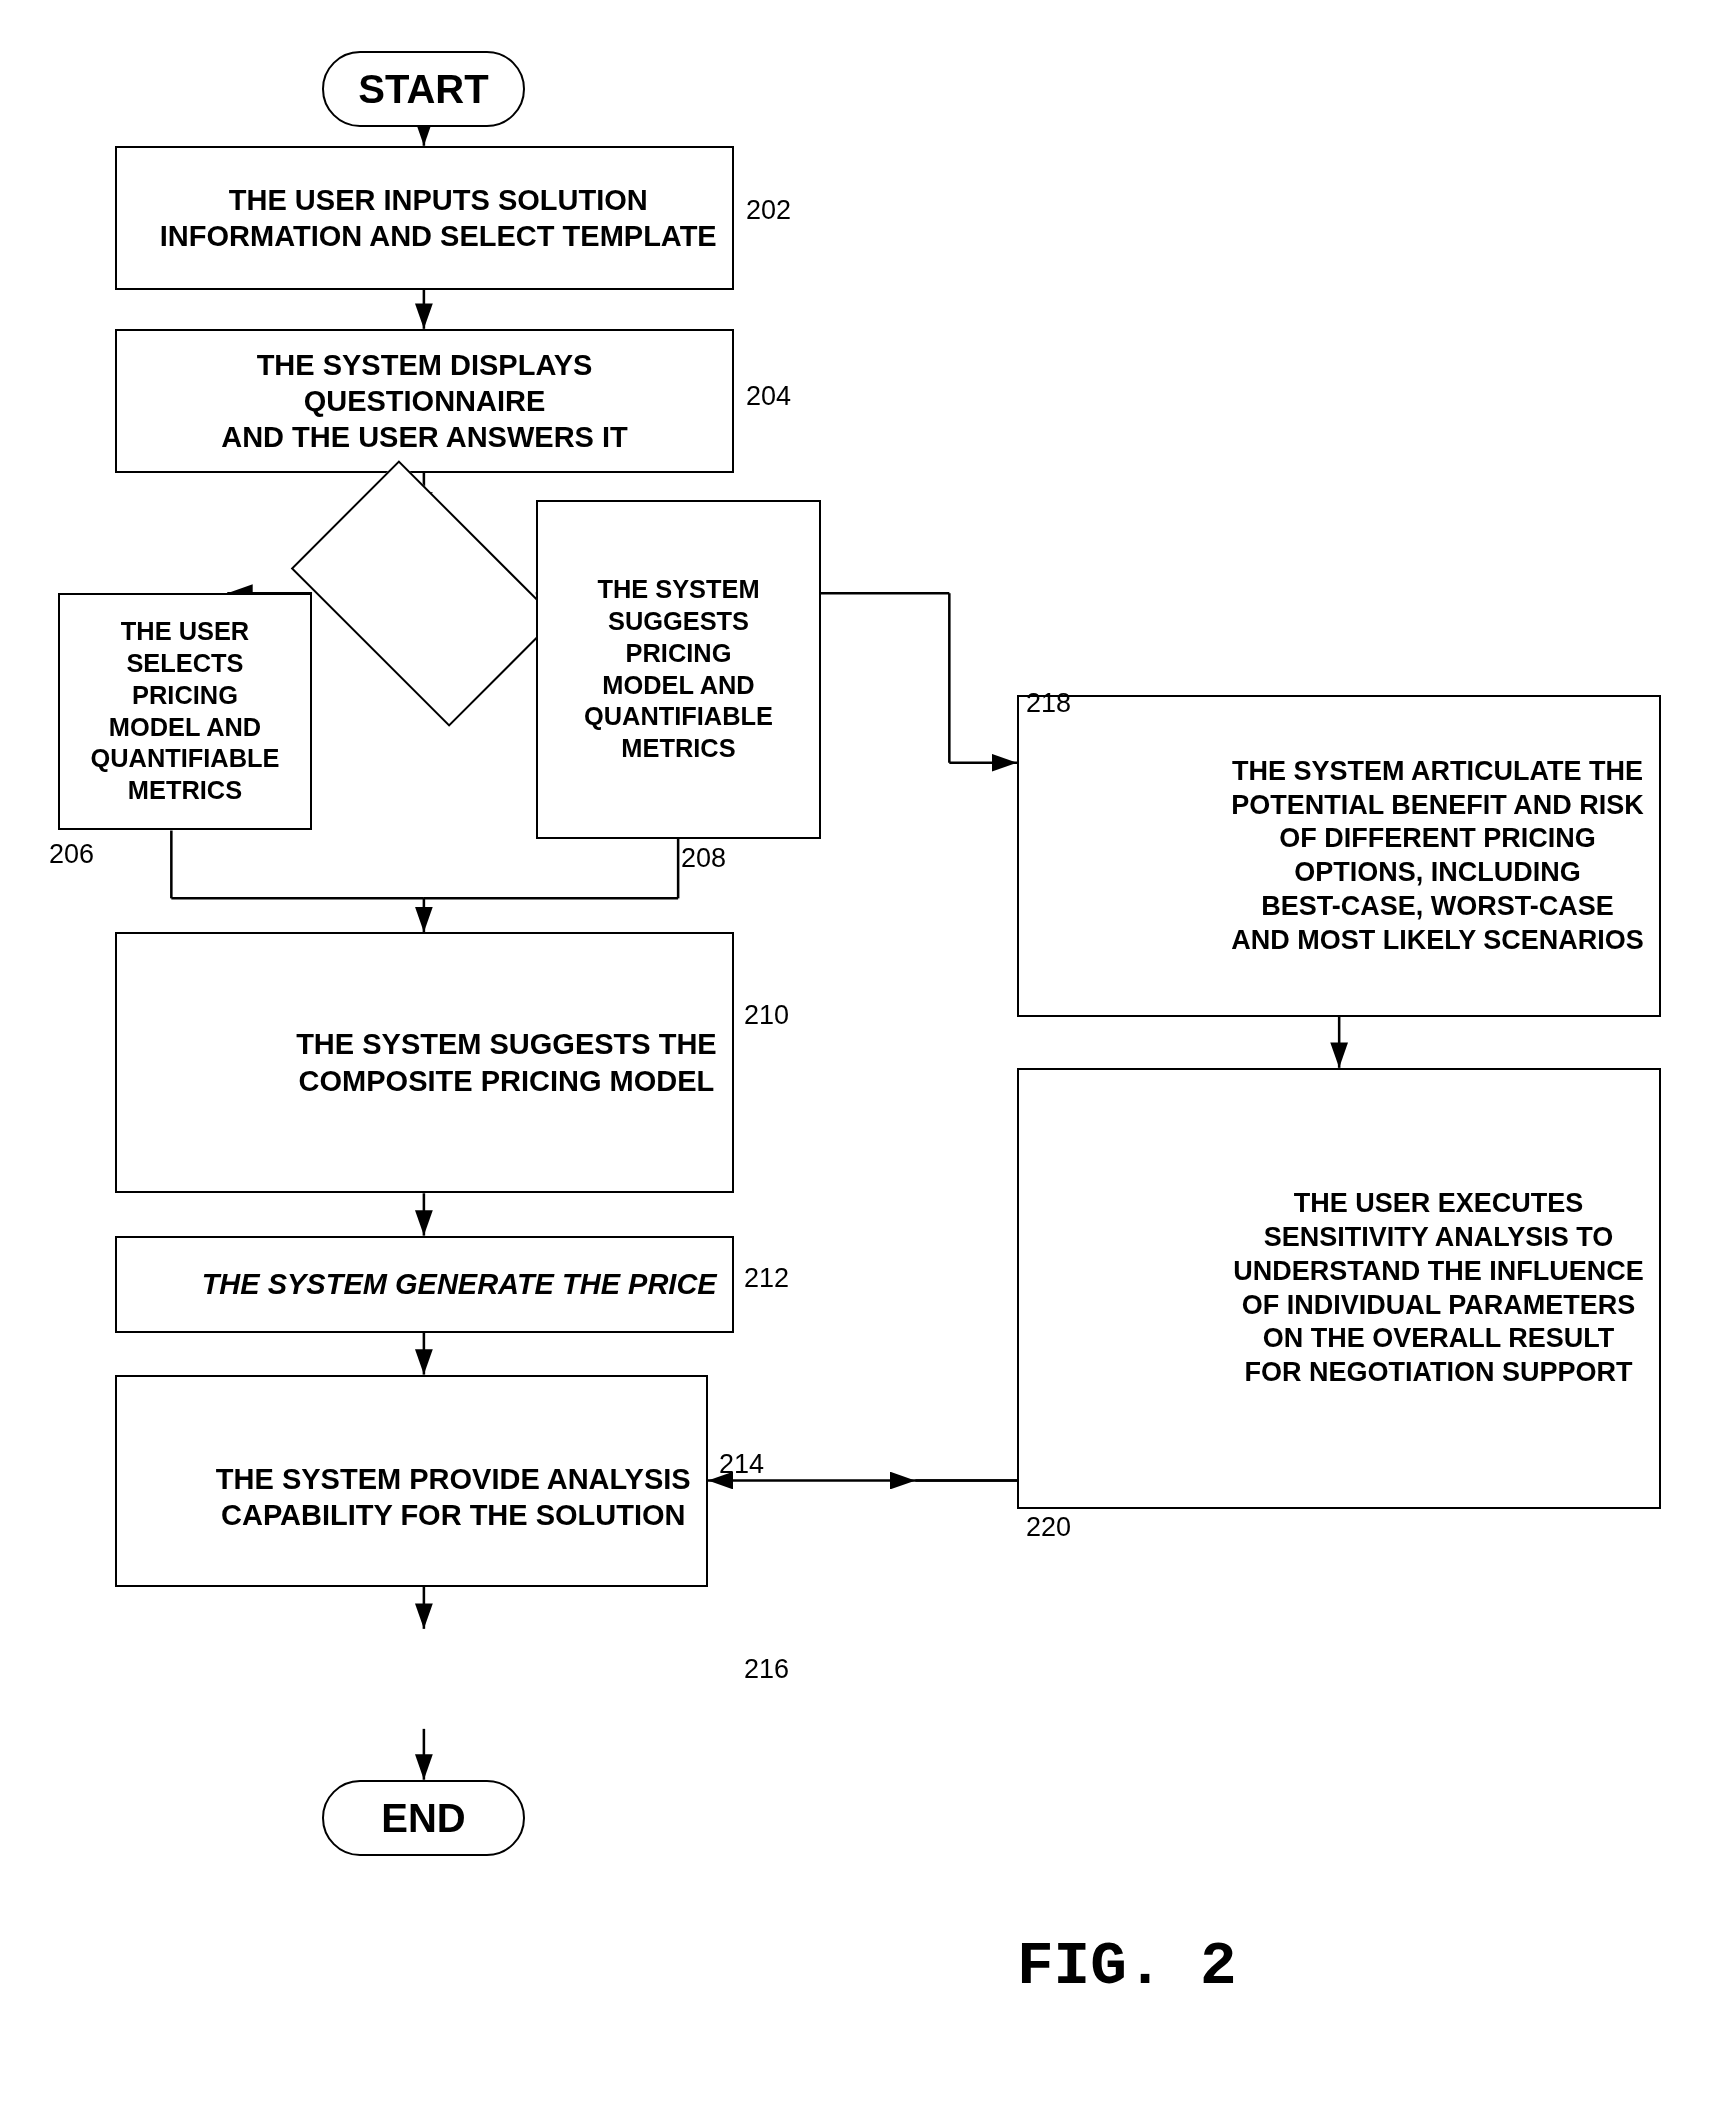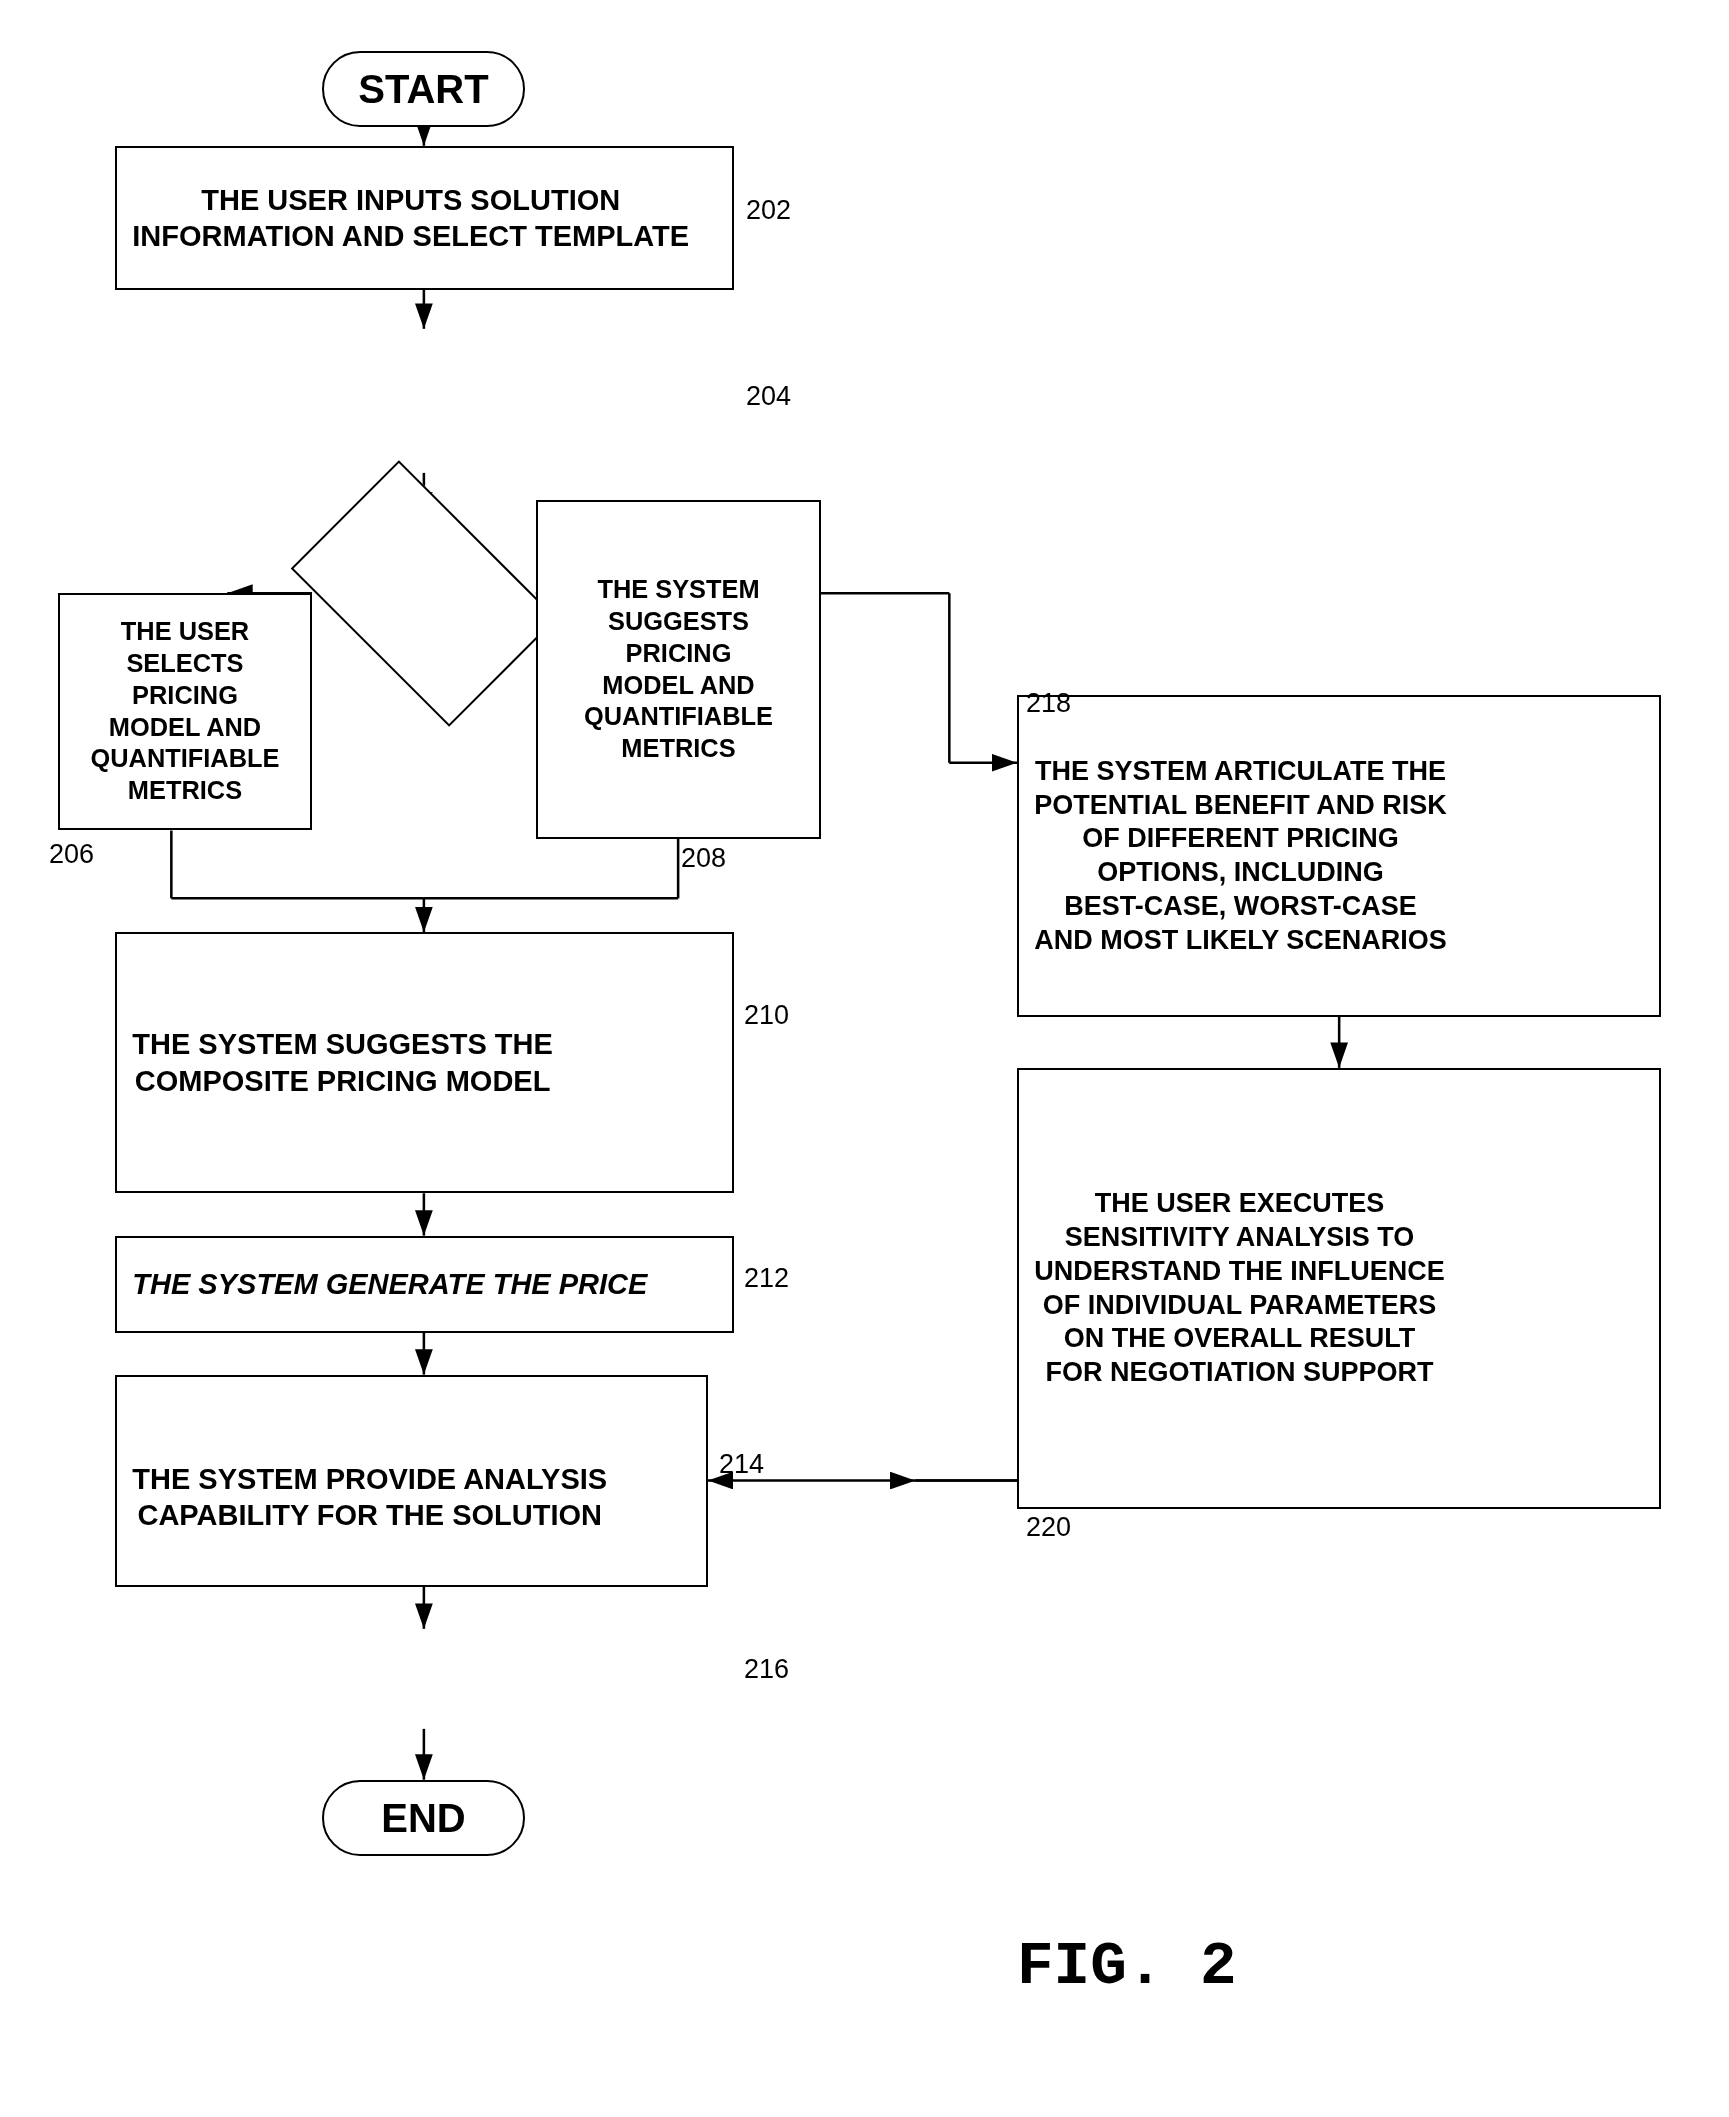--- a/index.html
+++ b/index.html
@@ -18,21 +18,21 @@
       height: 2117px;
     }
 
     
     .box-rect {
       position: absolute;
       border: 2.5px solid #000;
       background: #fff;
       display: flex;
       align-items: center;
-      justify-content: flex-start;
+      justify-content: flex-end;
       text-align: center;
       font-size: 30.5px;
       font-weight: bold;
       line-height: 1.25;
       padding: 8.5px 15.3px;
     }
 
     .box-diamond-wrap {
       position: absolute;
       display: flex;
@@ -142,20 +142,24 @@
   <div class="box-oval" style="left:322px; top:51px; width:203px; height:76px;">
     <span>START</span>
   </div>
 
   <div class="box-rect" style="left:115px; top:146px; width:619px; height:144px; font-size:29px;">
     <span style="white-space:pre-line;">THE USER INPUTS SOLUTION
 INFORMATION AND SELECT TEMPLATE</span>
   </div>
   <span class="label-ref" style="left:746px; top:195px;">202</span>
 
+  <div class="box-rect" style="left:115px; top:329px; width:619px; height:144px; font-size:29px;">
+    <span style="white-space:pre-line;">THE SYSTEM DISPLAYS QUESTIONNAIRE
+AND THE USER ANSWERS IT</span>
+  </div>
   <span class="label-ref" style="left:746px; top:381px;">204</span>
 
   <div class="box-diamond-wrap" style="left:312px; top:517px; width:224px; height:153px;">
     <div class="box-diamond"></div>
   </div>
 
   <div class="box-rect" style="left:58px; top:593px; width:254px; height:237px; font-size:25.4px;">
     <span style="white-space:pre-line;">THE USER
 SELECTS PRICING
 MODEL AND

